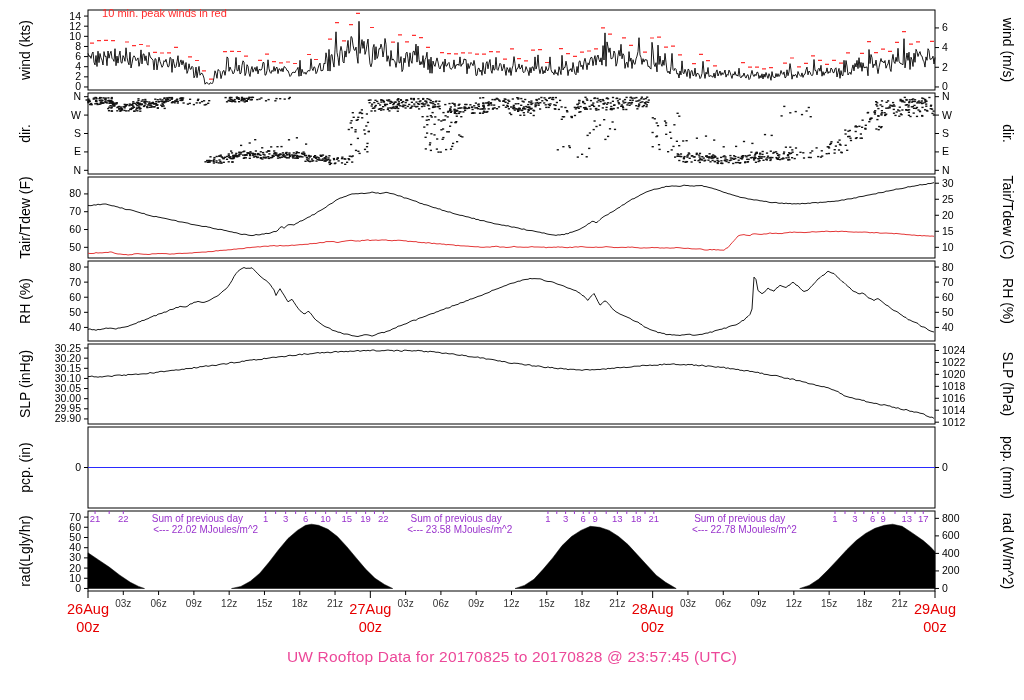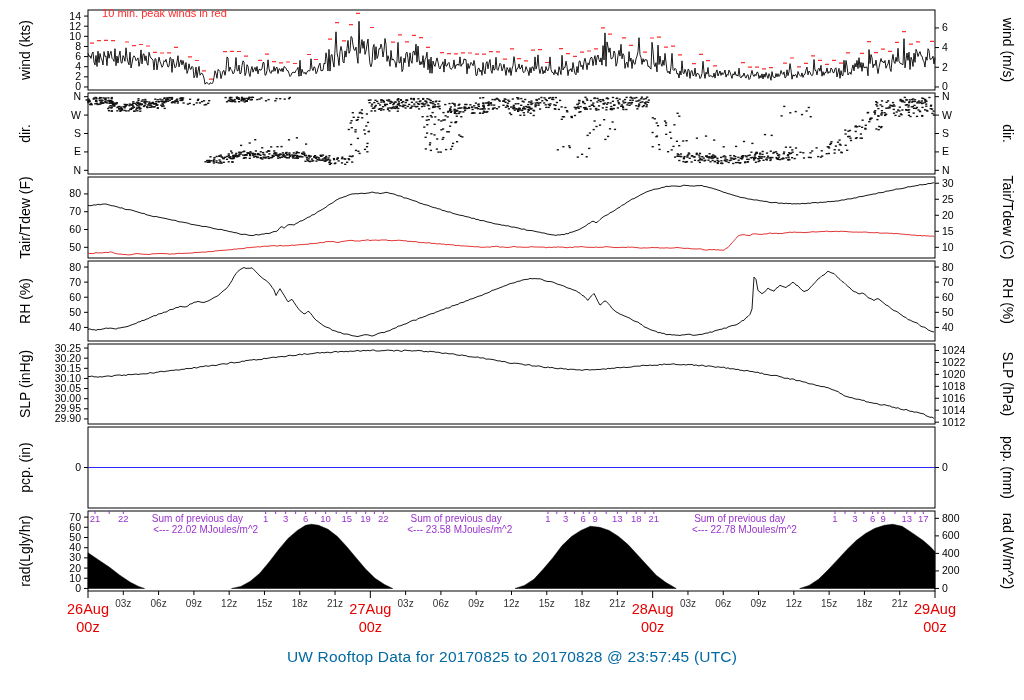--- a/index.html
+++ b/index.html
@@ -1,20 +1,20 @@
 <!DOCTYPE html>
 <html><head>
 <meta charset="utf-8">
 <style>
   html,body{margin:0;padding:0;background:#ffffff;}
   #stage{position:relative;width:1024px;height:700px;background:#ffffff;overflow:hidden;
          font-family:"Liberation Sans",sans-serif;}
   #chart-svg{position:absolute;left:0;top:0;}
   #plot-title{position:absolute;left:0;right:0;top:648px;text-align:center;
-              font-size:15.5px;color:#0369a1;letter-spacing:0.2px;}
+              font-size:15.5px;color:#ec4899;letter-spacing:0.2px;}
 </style>
 </head>
 <body>
 
 <div id="stage">
   <svg id="chart-svg" width="1024" height="700" xmlns="http://www.w3.org/2000/svg">
       <rect x="88" y="10" width="847" height="80" fill="none" stroke="#000" stroke-width="1"></rect>
       <line x1="84" y1="86.9620253164557" x2="88" y2="86.9620253164557" stroke="#000" stroke-width="1"></line>
       <text x="81" y="90.4620253164557" font-size="10.5" fill="#000" text-anchor="end" font-family="&quot;Liberation Sans&quot;, sans-serif">0</text>
       <line x1="84" y1="76.83544303797468" x2="88" y2="76.83544303797468" stroke="#000" stroke-width="1"></line>

